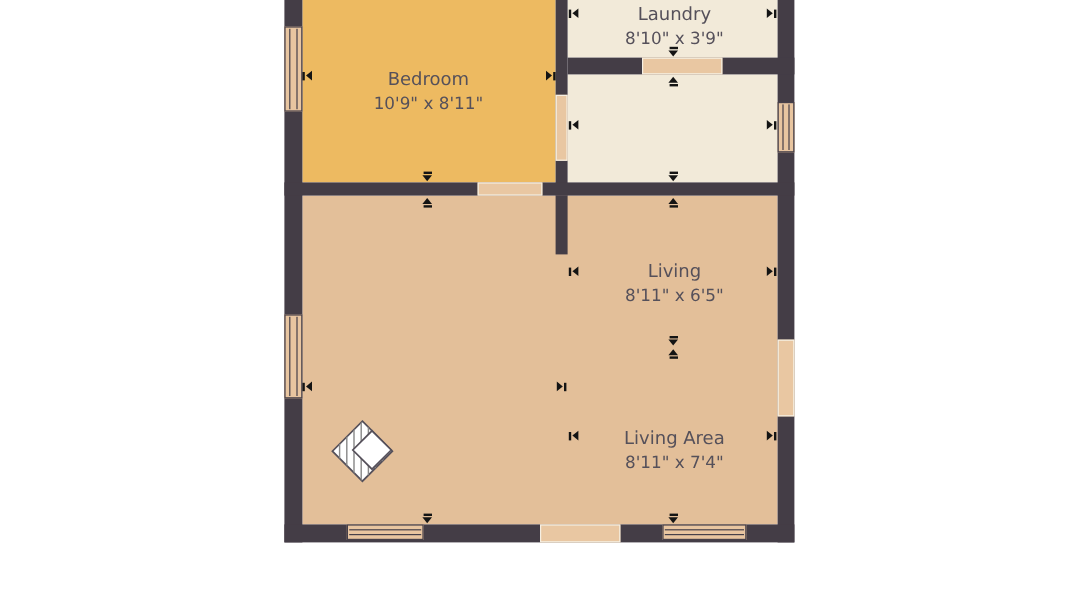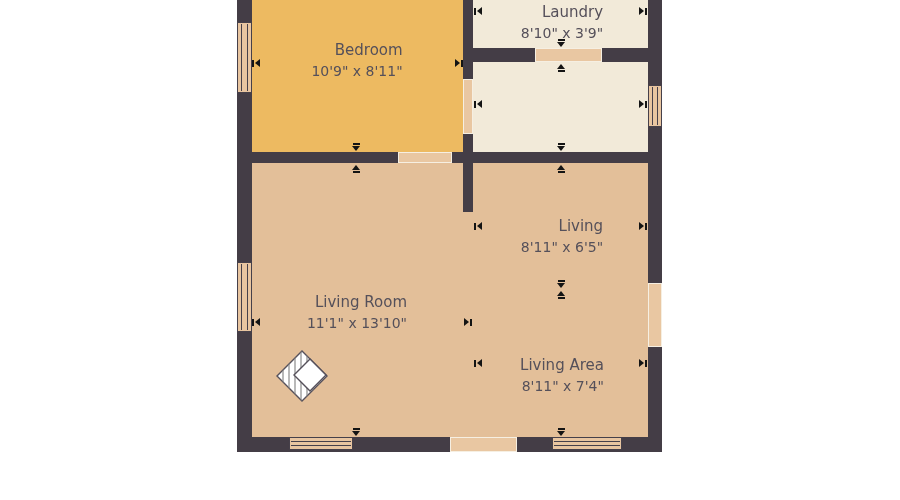--- a/index.html
+++ b/index.html
@@ -33,21 +33,21 @@
   .aw-up::before{content:"";position:absolute;left:1px;bottom:0;width:7px;height:2px;background:var(--arrow,#141414);}
   .aw-up::after{content:"";position:absolute;left:0;bottom:3px;border-left:4.5px solid transparent;border-right:4.5px solid transparent;border-bottom:5px solid var(--arrow,#141414);}
   .aw-left{width:8px;height:9px;}
   .aw-left::before{content:"";position:absolute;left:0;top:1px;width:2px;height:7px;background:var(--arrow,#141414);}
   .aw-left::after{content:"";position:absolute;left:3px;top:0;border-top:4.5px solid transparent;border-bottom:4.5px solid transparent;border-right:5px solid var(--arrow,#141414);}
   .aw-right{width:8px;height:9px;}
   .aw-right::before{content:"";position:absolute;right:0;top:1px;width:2px;height:7px;background:var(--arrow,#141414);}
   .aw-right::after{content:"";position:absolute;right:3px;top:0;border-top:4.5px solid transparent;border-bottom:4.5px solid transparent;border-left:5px solid var(--arrow,#141414);}
   
   .room-label{
-    position:absolute;transform:translate(-50%,-50%);text-align:right;
+    position:absolute;transform:translate(-50%,-50%);text-align:center;
     color:var(--label-text,#55505A);white-space:nowrap;line-height:21px;
   }
   .room-name{font-size:15px;}
   .room-dims{font-size:14px;}
   .total-label{
     position:absolute;left:0;top:481px;width:900px;text-align:center;
     font-size:12px;font-weight:700;color:var(--total-text,#111);letter-spacing:0.2px;
   }
 </style>
 </head>
@@ -116,35 +116,31 @@
       <line x1="14" y1="0" x2="14" y2="54"></line>
       <line x1="20" y1="0" x2="20" y2="54"></line>
       <line x1="26" y1="0" x2="26" y2="54"></line>
       <line x1="32" y1="0" x2="32" y2="54"></line>
       <line x1="38" y1="0" x2="38" y2="54"></line>
       <line x1="44" y1="0" x2="44" y2="54"></line>
     </g>
     <polygon points="35,10 51,26 35,42 19,26" fill="#ffffff" stroke="#55505a" stroke-width="1.4"></polygon>
   </svg>
 
-  <div class="room-label" style="left:357px;top:61px">
+  <div class="room-label" style="left:357px;top:77px">
     <div class="room-name">Bedroom</div>
     <div class="room-dims">10'9" x 8'11"</div>
   </div>
   <div class="room-label" style="left:562px;top:23px">
     <div class="room-name">Laundry</div>
     <div class="room-dims">8'10" x 3'9"</div>
   </div>
   <div class="room-label" style="left:562px;top:237px">
     <div class="room-name">Living</div>
     <div class="room-dims">8'11" x 6'5"</div>
   </div>
-  <div class="room-label" style="left:357px;top:313px">
-    <div class="room-name">Living Room</div>
-    <div class="room-dims">11'1" x 13'10"</div>
-  </div>
   <div class="room-label" style="left:562px;top:376px">
     <div class="room-name">Living Area</div>
     <div class="room-dims">8'11" x 7'4"</div>
   </div>
 
 
 </div>
 
 </body></html>

